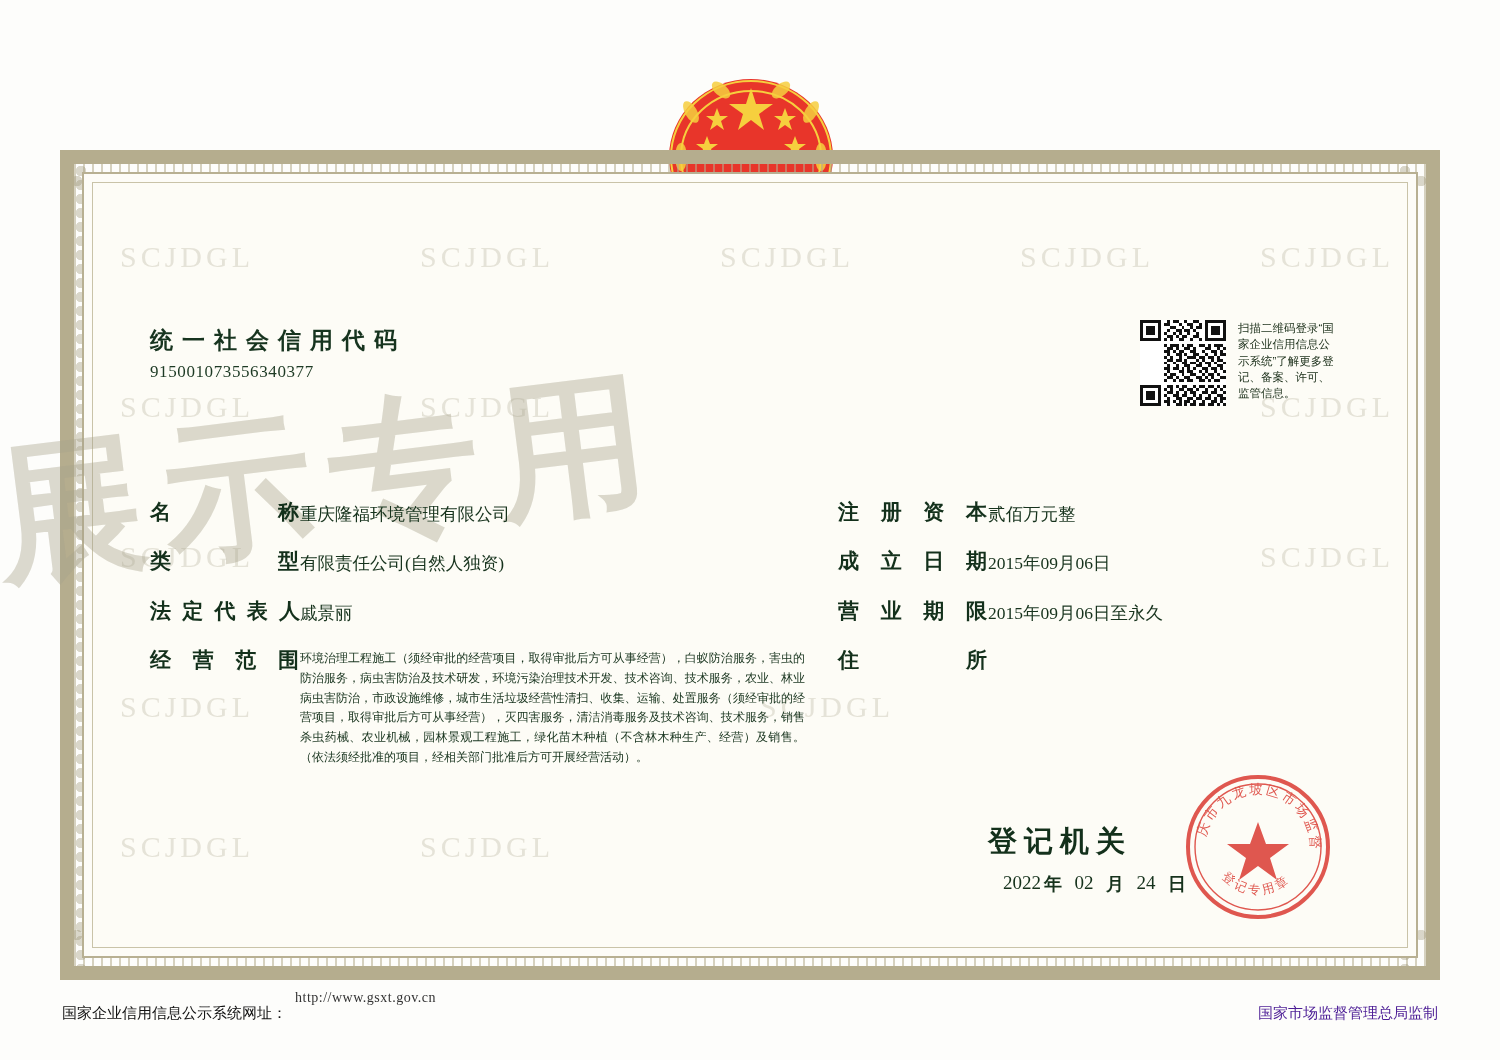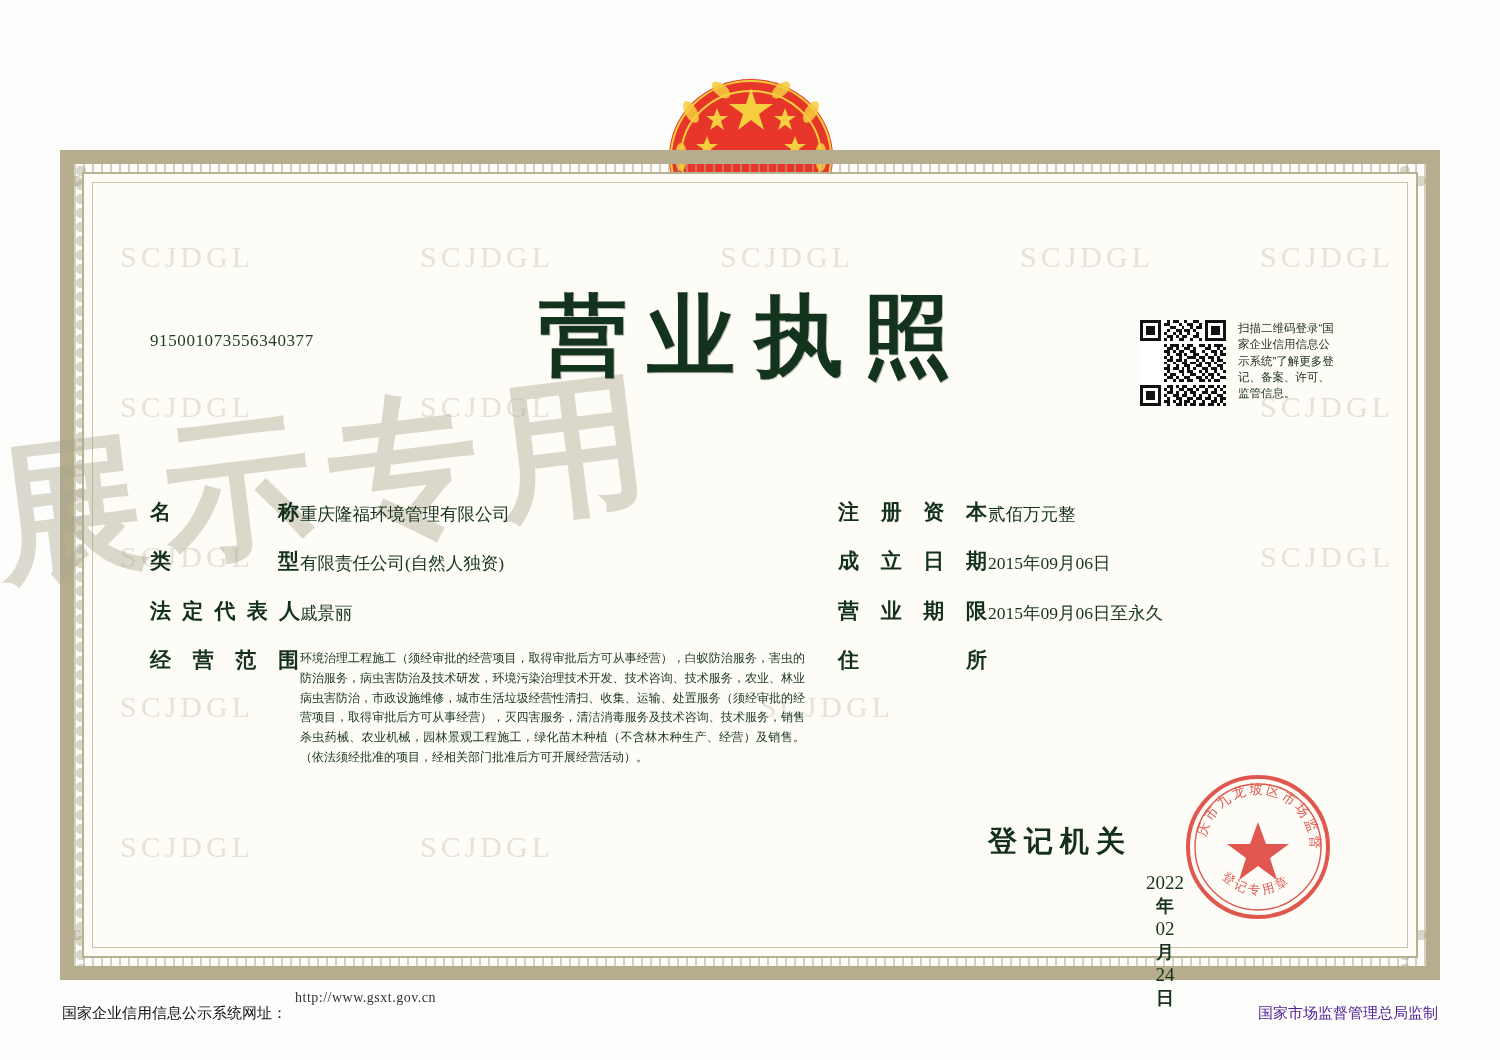--- a/index.html
+++ b/index.html
@@ -239,22 +239,21 @@
   }
   .reg-date {
     position: absolute;
     left: 1000px;
     top: 872px;
     width: 330px;
     font-size: 19px;
     color: #16321c;
     font-family: "Liberation Serif", serif;
     display: flex;
-    align-items: center;
-    flex-direction: column;
+    align-items: flex-start;
   }
   .reg-date .ch {
     font-family: "Liberation Sans", sans-serif;
     font-weight: 700;
     font-size: 18px;
   }
   .reg-date .num { min-width: 44px; text-align: center; }
 
   
   .seal {
@@ -379,24 +378,24 @@
     <span style="left:1160px;top:350px;">SCJDGL</span>
     <span style="left:20px;  top:500px;">SCJDGL</span>
     <span style="left:660px; top:500px;">SCJDGL</span>
     <span style="left:20px;  top:640px;">SCJDGL</span>
     <span style="left:320px; top:640px;">SCJDGL</span>
   </div>
 
   <div class="wm-big" style="transform: translate(-50%, -50%) rotate(-7deg);">展示专用</div>
 
   <div class="uscc-block">
+    <div class="uscc-label">统一社会信用代码</div>
     <div class="uscc-value">915001073556340377</div>
   </div>
 
-  <div class="main-title">营业执照</div>
 
   <div class="qr">
     <svg viewBox="0 0 29 29" width="86" height="86" shape-rendering="crispEdges" aria-hidden="true">
       <rect width="29" height="29" fill="#ffffff"></rect>
       <g fill="#111111">
         <path d="M0 0h7v1H0zM0 1h1v1H0zM6 1h1v1H6zM0 2h1v1H0zM2 2h3v1H2zM6 2h1v1H6zM0 3h1v1H0zM2 3h3v1H2zM6 3h1v1H6zM0 4h1v1H0zM2 4h3v1H2zM6 4h1v1H6zM0 5h1v1H0zM6 5h1v1H6zM0 6h7v1H0z"></path>
         <path d="M22 0h7v1h-7zM22 1h1v1h-1zM28 1h1v1h-1zM22 2h1v1h-1zM24 2h3v1h-3zM28 2h1v1h-1zM22 3h1v1h-1zM24 3h3v1h-3zM28 3h1v1h-1zM22 4h1v1h-1zM24 4h3v1h-3zM28 4h1v1h-1zM22 5h1v1h-1zM28 5h1v1h-1zM22 6h7v1h-7z"></path>
         <path d="M0 22h7v1H0zM0 23h1v1H0zM6 23h1v1H6zM0 24h1v1H0zM2 24h3v1H2zM6 24h1v1H6zM0 25h1v1H0zM2 25h3v1H2zM6 25h1v1H6zM0 26h1v1H0zM2 26h3v1H2zM6 26h1v1H6zM0 27h1v1H0zM6 27h1v1H6zM0 28h7v1H0z"></path>
         <path d="M9 0h1v1H9zM11 0h2v1h-2zM15 0h1v1h-1zM18 0h2v1h-2zM8 1h2v1H8zM13 1h1v1h-1zM16 1h2v1h-2zM20 1h1v1h-1zM10 2h2v1h-2zM14 2h1v1h-1zM17 2h1v1h-1zM19 2h2v1h-2zM9 3h1v1H9zM12 3h2v1h-2zM15 3h2v1h-2zM18 3h1v1h-1zM8 4h1v1H8zM11 4h1v1h-1zM13 4h1v1h-1zM16 4h1v1h-1zM19 4h1v1h-1zM9 5h2v1H9zM12 5h1v1h-1zM14 5h2v1h-2zM18 5h2v1h-2zM8 6h1v1H8zM10 6h1v1h-1zM13 6h2v1h-2zM17 6h1v1h-1zM20 6h1v1h-1z"></path>
         <path d="M8 8h1v1H8zM10 8h3v1h-3zM14 8h1v1h-1zM16 8h2v1h-2zM20 8h2v1h-2zM23 8h1v1h-1zM25 8h3v1h-3zM9 9h2v1H9zM12 9h1v1h-1zM15 9h2v1h-2zM18 9h1v1h-1zM22 9h2v1h-2zM26 9h1v1h-1zM28 9h1v1h-1zM8 10h2v1H8zM11 10h1v1h-1zM13 10h2v1h-2zM17 10h2v1h-2zM21 10h1v1h-1zM24 10h2v1h-2zM27 10h1v1h-1zM9 11h1v1H9zM12 11h2v1h-2zM15 11h1v1h-1zM18 11h2v1h-2zM22 11h1v1h-1zM25 11h1v1h-1zM27 11h2v1h-2zM8 12h1v1H8zM10 12h1v1h-1zM13 12h1v1h-1zM16 12h3v1h-3zM20 12h2v1h-2zM23 12h2v1h-2zM26 12h1v1h-1zM9 13h2v1H9zM12 13h2v1h-2zM15 13h1v1h-1zM19 13h1v1h-1zM21 13h1v1h-1zM24 13h1v1h-1zM26 13h2v1h-2zM8 14h1v1H8zM11 14h1v1h-1zM14 14h2v1h-2zM17 14h2v1h-2zM20 14h1v1h-1zM22 14h2v1h-2zM25 14h1v1h-1zM28 14h1v1h-1zM9 15h1v1H9zM12 15h1v1h-1zM15 15h2v1h-2zM19 15h2v1h-2zM23 15h1v1h-1zM26 15h2v1h-2zM8 16h2v1H8zM11 16h2v1h-2zM14 16h1v1h-1zM16 16h1v1h-1zM18 16h1v1h-1zM21 16h2v1h-2zM24 16h2v1h-2zM27 16h1v1h-1zM9 17h1v1H9zM13 17h2v1h-2zM16 17h2v1h-2zM20 17h1v1h-1zM22 17h1v1h-1zM25 17h1v1h-1zM28 17h1v1h-1zM8 18h1v1H8zM10 18h2v1h-2zM14 18h1v1h-1zM17 18h2v1h-2zM21 18h1v1h-1zM23 18h2v1h-2zM26 18h1v1h-1zM9 19h2v1H9zM12 19h1v1h-1zM15 19h2v1h-2zM19 19h2v1h-2zM22 19h1v1h-1zM24 19h1v1h-1zM27 19h2v1h-2zM8 20h1v1H8zM11 20h1v1h-1zM13 20h2v1h-2zM16 20h2v1h-2zM20 20h2v1h-2zM23 20h1v1h-1zM25 20h2v1h-2z"></path>

